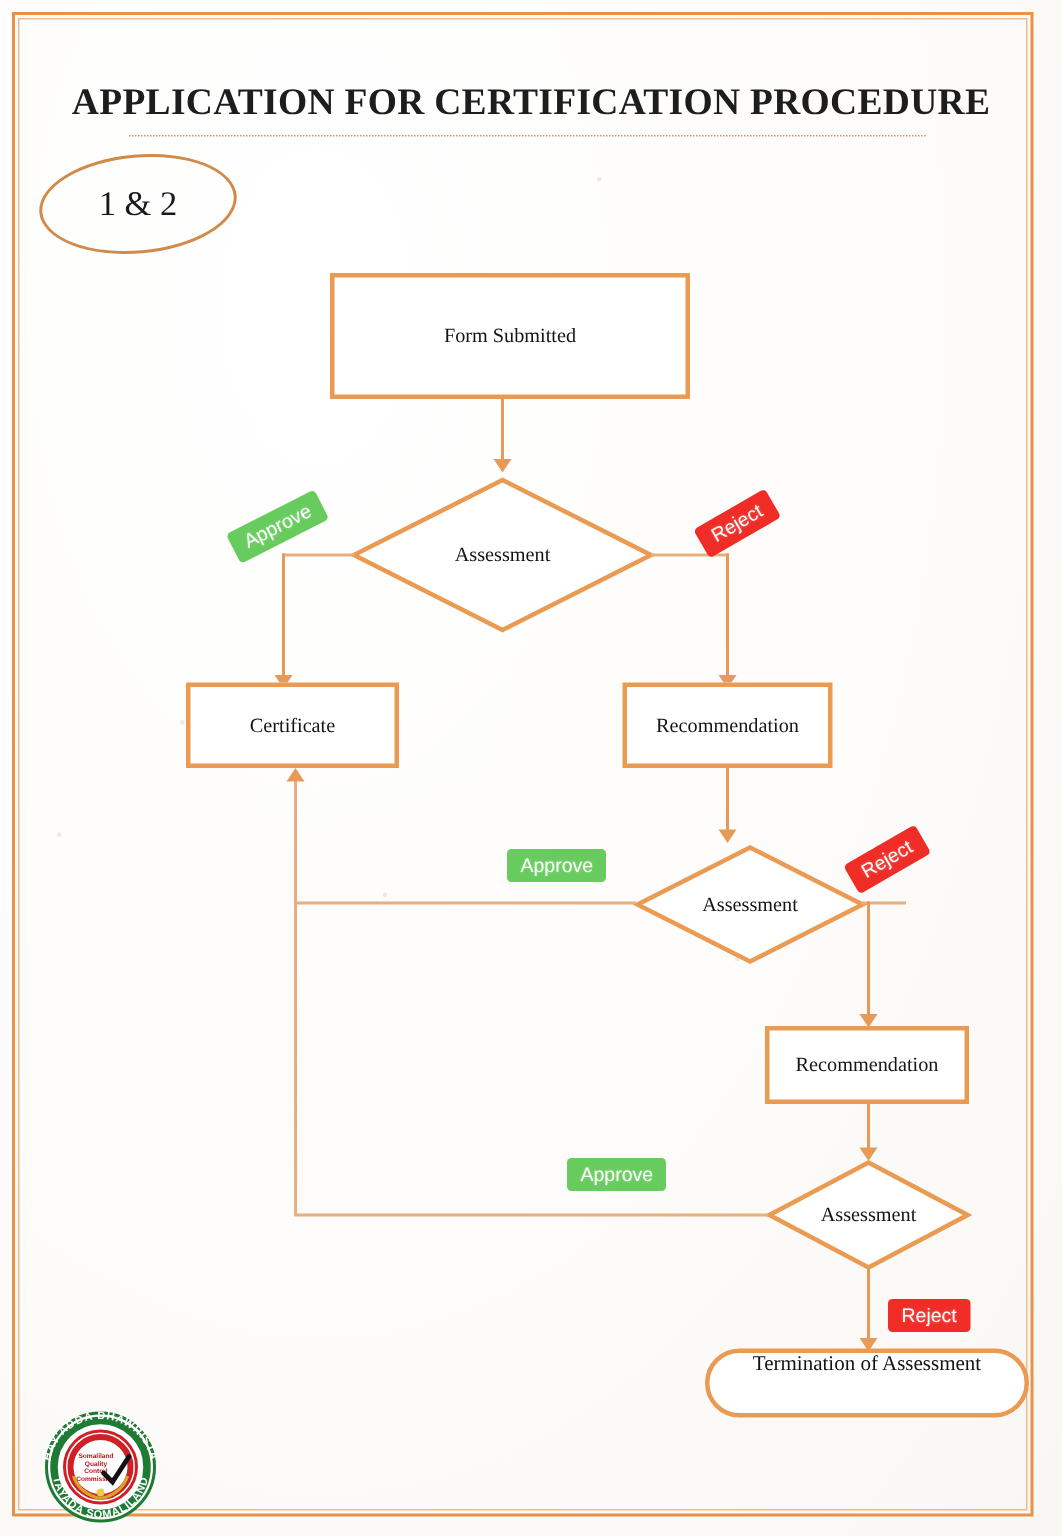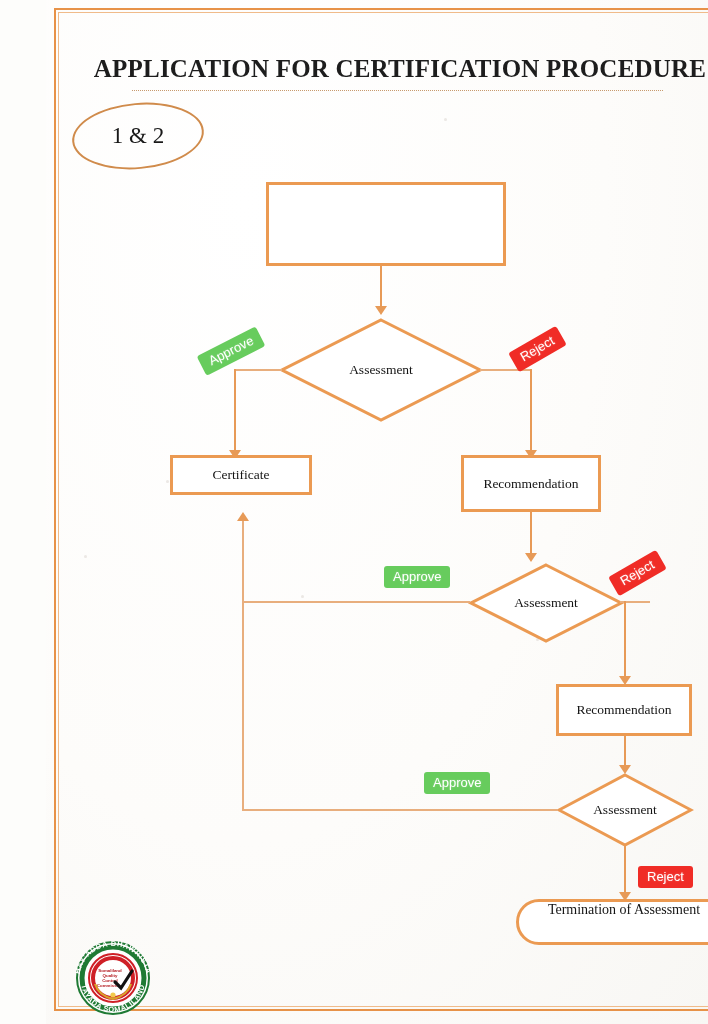--- a/index.html
+++ b/index.html
@@ -7,21 +7,20 @@
     width:708px;height:1024px;
     background:#fdfdfb;
     font-family:"Liberation Serif", serif;
     overflow:hidden;
     position:relative;
   }
   #page{
     position:absolute;inset:0;
     background:
       radial-gradient(ellipse at 30% 20%, #ffffff 0%, #fdfcfa 55%, #f8f7f4 100%);
-    margin-left: 46px;
   }
   
   .frame-outer{
     position:absolute;left:8px;top:8px;width:681px;height:1003px;
     border:2px solid #e79248;
     box-sizing:border-box;
   }
   .frame-inner{
     position:absolute;left:12px;top:12px;width:673px;height:995px;
     border:1px solid #f0bb8a;
@@ -148,20 +147,21 @@
 
   <div class="title">APPLICATION FOR CERTIFICATION PROCEDURE</div>
   <div class="title-rule"></div>
 
   <div class="tag-oval">
     <span>1 &amp; 2</span>
   </div>
 
   <div class="pbox" style="left:220px;top:182px;width:240px;height:84px;">
     <div>
+      <div>Form Submitted</div>
     </div>
   </div>
 
   <div class="ln lnv" style="left:334px;top:266px;height:42px;"></div>
   <div class="arrow-d" style="left:329px;top:306px;"></div>
 
   <div class="diamond" style="left:233px;top:317px;width:204px;height:106px;">
     <svg width="204" height="106" viewBox="0 0 204 106">
       <polygon points="102,3 201,53 102,103 3,53" fill="#ffffff" stroke="#eb9a52" stroke-width="3"></polygon>
     </svg>
@@ -172,21 +172,21 @@
   <div class="ln lnv" style="left:188px;top:369px;height:86px;"></div>
   <div class="arrow-d" style="left:183px;top:450px;"></div>
 
   <div class="ln lnh ln-thin" style="left:434px;top:369px;width:52px;"></div>
   <div class="ln lnv" style="left:484px;top:369px;height:86px;"></div>
   <div class="arrow-d" style="left:479px;top:450px;"></div>
 
   <div class="badge approve rot1" style="left:152px;top:340px;">Approve</div>
   <div class="badge reject rot2" style="left:464px;top:338px;">Reject</div>
 
-  <div class="pbox" style="left:124px;top:455px;width:142px;height:40px;">
+  <div class="pbox" style="left:124px;top:455px;width:142px;height:57px;">
     <span>Certificate</span>
   </div>
 
   <div class="pbox" style="left:415px;top:455px;width:140px;height:57px;">
     <span>Recommendation</span>
   </div>
 
   <div class="ln lnv" style="left:484px;top:512px;height:44px;"></div>
   <div class="arrow-d" style="left:479px;top:553px;"></div>
 

